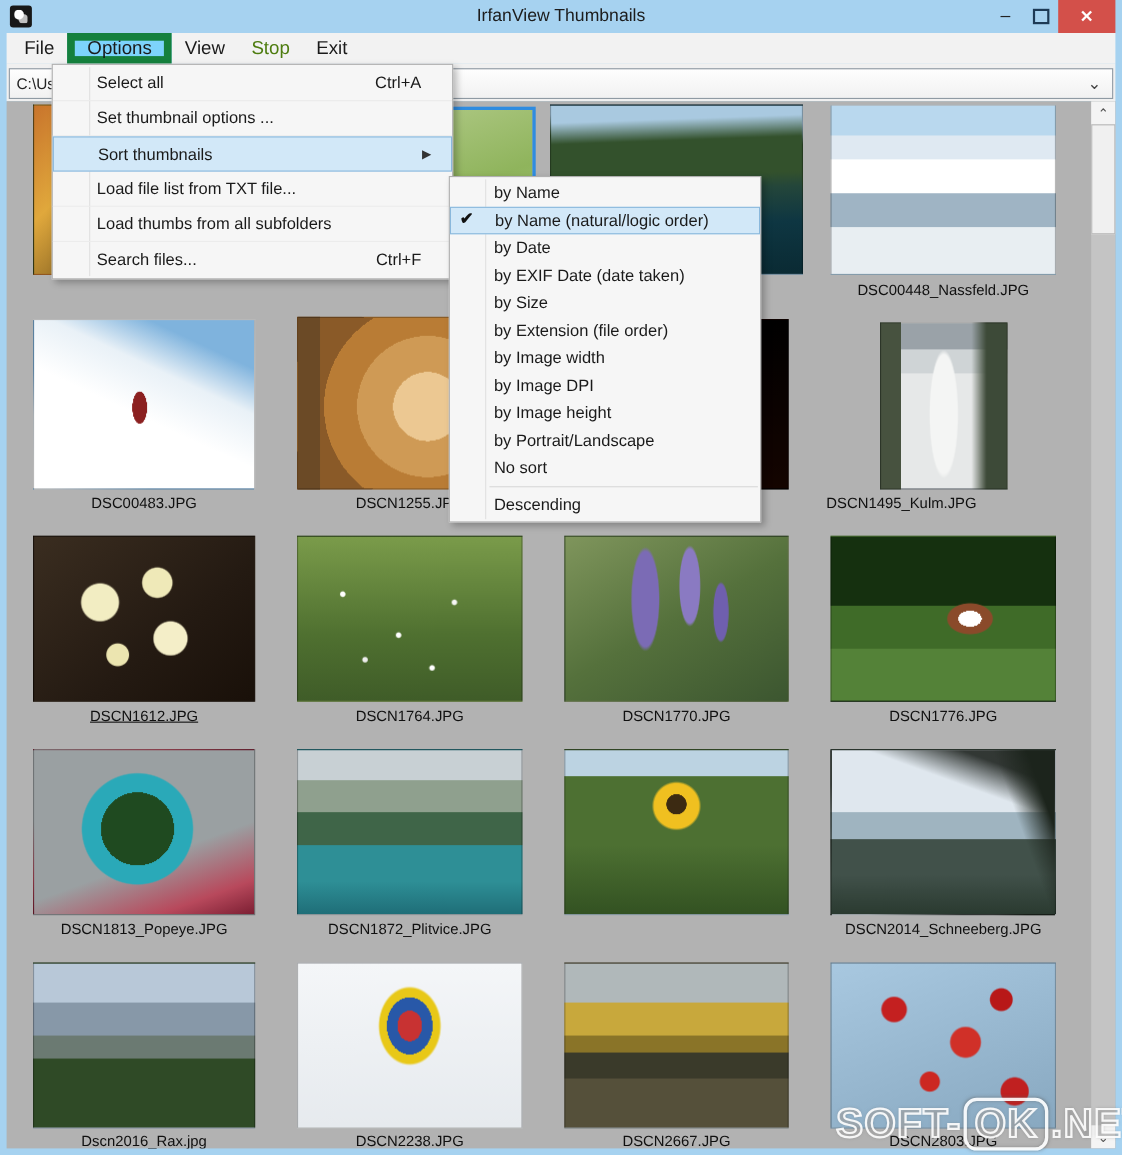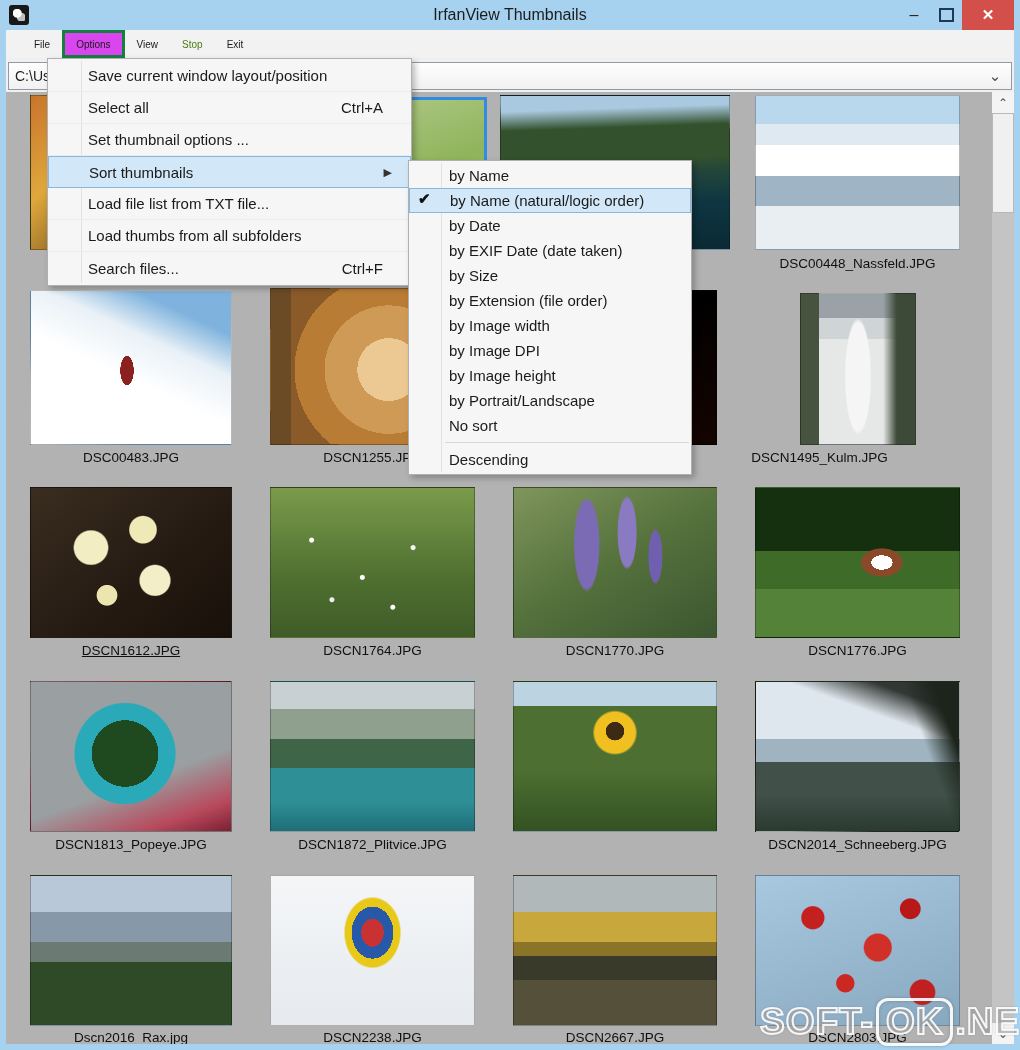--- a/index.html
+++ b/index.html
@@ -14,23 +14,23 @@
   .winbtn{position:absolute;top:0;height:30px;display:flex;align-items:center;justify-content:center;cursor:default;}
   .btn-min{left:900px;width:28px;font-size:16px;color:#222;}
   .btn-max{left:932px;width:28px;}
   .btn-max .box{width:11px;height:10px;border:2px solid #1d3a55;background:transparent;}
   .btn-close{left:962px;width:52px;background:#d3504a;color:#fff;font-size:15px;font-weight:bold;}
   .border-l{position:absolute;left:0;top:30px;width:6px;height:1020px;background:#a6d2f0;}
   .border-r{position:absolute;left:1014px;top:30px;width:6px;height:1020px;background:#a6d2f0;}
   .border-b{position:absolute;left:0;top:1044px;width:1020px;height:6px;background:#a6d2f0;}
 
   
-  .menubar{position:absolute;left:6px;top:30px;width:1008px;height:28px;background:#f2f2f2;display:flex;align-items:stretch;padding-left:16px;box-sizing:border-box;font-size:10px;color:#1a1a1a;}
+  .menubar{position:absolute;left:6px;top:30px;width:1008px;height:28px;background:#f2f2f2;display:flex;align-items:stretch;padding-left:4px;box-sizing:border-box;font-size:17px;color:#1a1a1a;}
   .mb-item{display:flex;align-items:center;padding:0 11px;border:1px solid transparent;}
-  .mb-item.active{background:#d946ef;border:3px solid #15803d;}
+  .mb-item.active{background:#7dd3fc;border:7px solid #15803d;}
   .mb-item.disabled{color:#4d7c0f;}
 
   
   .addrwrap{position:absolute;left:6px;top:58px;width:1008px;height:34px;background:#f0f0f0;}
   .combobox{position:absolute;left:2px;top:4px;width:1002px;height:26px;background:linear-gradient(180deg,#fefefe,#f1f1f1);border:1px solid #8f9aa3;display:flex;align-items:center;font-size:14px;color:#222;}
   .combobox .val{padding-left:6px;}
   .combo-arrow{position:absolute;right:4px;top:0;width:24px;height:26px;display:flex;align-items:center;justify-content:center;color:#444;font-size:15px;}
 
   
   .content{position:absolute;left:6px;top:92px;width:1008px;height:952px;background:#b2b2b2;overflow:hidden;}
@@ -205,23 +205,20 @@
     <div class="scrollbar">
       <div class="sb-btn sb-up">⌃</div>
       <div class="sb-thumb"></div>
       <div class="sb-btn sb-down">⌄</div>
     </div>
   </div>
 
   <div class="menu-panel options-menu">
     <div class="gutter"></div>
     <div class="omi">
-        <span>Save current window layout/position</span>
-      </div>
-    <div class="omi">
         <span>Select all</span>
         <span class="sc">Ctrl+A</span>
       </div>
     <div class="omi">
         <span>Set thumbnail options ...</span>
       </div>
     <div class="omi hl">
         <span>Sort thumbnails</span>
         <span class="sub-arrow">▶</span>
       </div>

